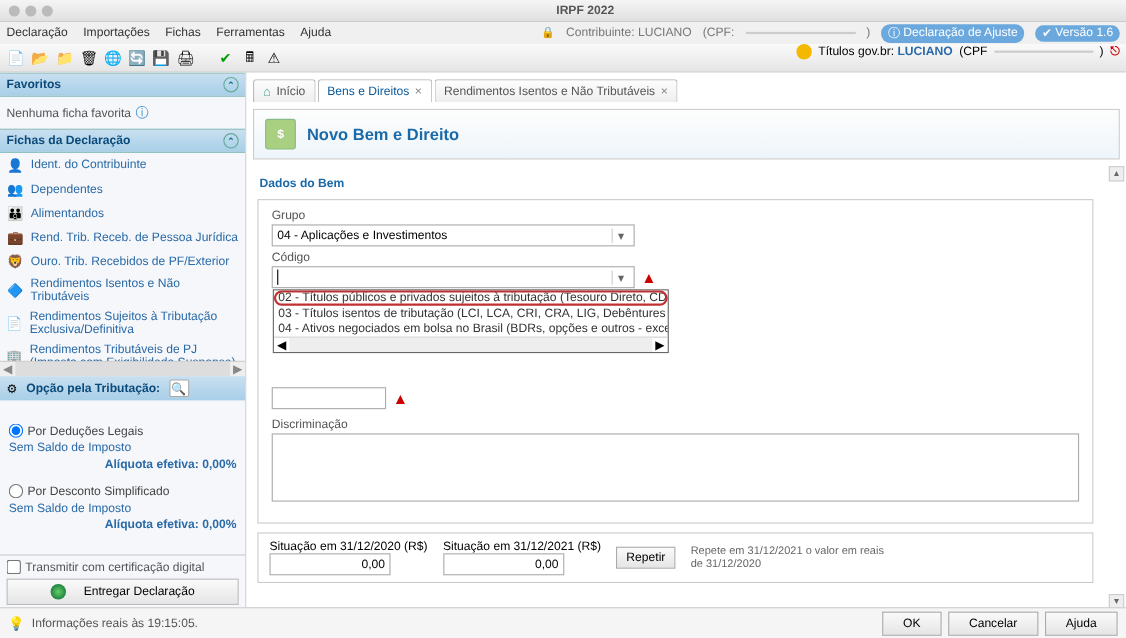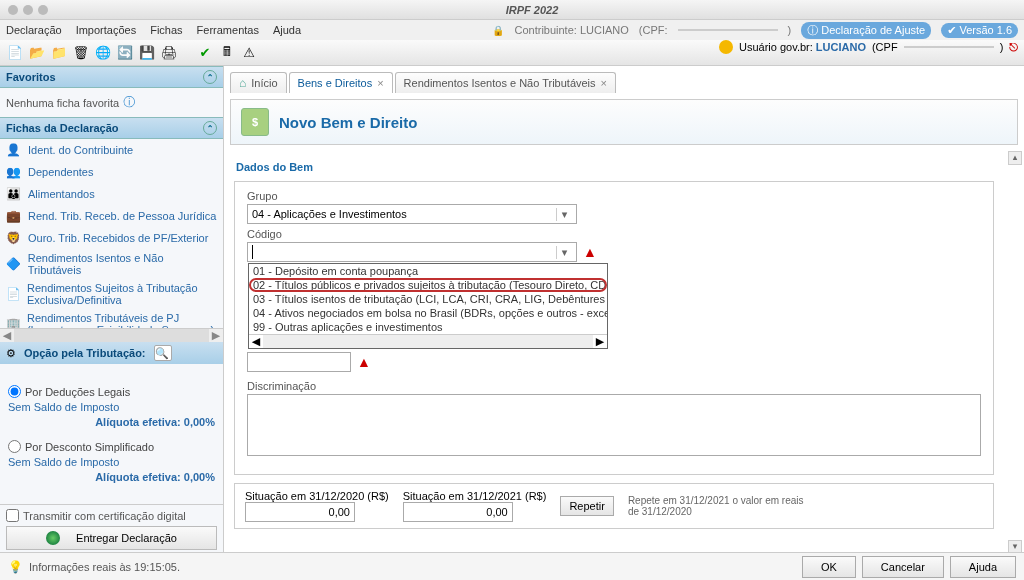--- a/index.html
+++ b/index.html
@@ -1,21 +1,21 @@
 <!DOCTYPE html>
 <html><head>
 <meta charset="utf-8">
 <style>
   * { box-sizing: border-box; margin: 0; padding: 0; font-family: Arial, sans-serif; font-size: 11px; }
   body { background: #e8e8e8; width: 1024px; height: 580px; overflow: hidden; position: relative; }
   
   .titlebar { height: 20px; background: linear-gradient(#f5f5f5,#e0e0e0); display: flex; align-items: center; padding: 0 8px; border-bottom: 1px solid #ccc; }
   .traffic { display: flex; gap: 5px; }
   .traffic span { width: 10px; height: 10px; border-radius: 50%; background: #bbb; }
-  .titlebar .title { flex: 1; text-align: center; font-weight: bold; color: #555; font-style: italic; }
+  .titlebar .title { flex: 1; text-align: center; font-weight: bold; color: #555; }
   
   .menubar { height: 18px; background: #f0f0f0; display: flex; align-items: center; padding: 10px 6px; gap: 14px; color: #333; position: relative; }
   .menubar .right { margin-left: auto; display: flex; align-items: center; gap: 10px; }
   .lock-icon::before { content: "🔒"; font-size: 10px; }
   .contrib { color: #777; }
   .cpf-box { border: 1px solid #ccc; padding: 0 4px; color: #999; width: 100px; display: inline-block; }
   .pill { background: #6aa8dd; color: white; border-radius: 8px; padding: 1px 6px; display: inline-flex; align-items: center; gap: 3px; }
   .info-icon::before { content: "ⓘ"; }
   
   .toolbar { height: 26px; background: linear-gradient(#fafafa,#e5e5e5); border-bottom: 1px solid #ccc; display: flex; align-items: center; padding: 0 6px; gap: 4px; }
@@ -145,21 +145,21 @@
   <span class="tbtn">💾</span>
   <span class="tbtn">🖨</span>
   <span style="width:10px"></span>
   <span class="tbtn" style="color:#090">✔</span>
   <span class="tbtn">🖩</span>
   <span class="tbtn">⚠</span>
 </div>
 
 <div class="userbar">
   <span class="avatar"></span>
-  <span><span>Usuário gov.br:</span> <b style="color:#2a6aa8">LUCIANO</b></span>
+  <span><span>Títulos gov.br:</span> <b style="color:#2a6aa8">LUCIANO</b></span>
   <span>(CPF</span>
   <span class="cpf2"></span>
   <span>)</span>
   <span class="exit">⎋</span>
 </div>
 
 <div class="main">
   <div class="sidebar">
     <div class="panel-head">
       <span>Favoritos</span>
@@ -283,25 +283,23 @@
               <span class="arrow">▾</span>
           </div>
         </div>
         <div class="frow">
           <label>Código</label>
           <div class="code-row">
             <div class="select" style="width:330px">
               <span style="border-left:1px solid #000;height:14px;padding-left:1px"></span>
                 <span class="arrow">▾</span>
               <div class="dropdown">
-                <div class="opt">01 - Depósito em conta poupança</div>
                 <div class="opt hl">02 - Títulos públicos e privados sujeitos à tributação (Tesouro Direto, CDB, RDB</div>
                 <div class="opt">03 - Títulos isentos de tributação (LCI, LCA, CRI, CRA, LIG, Debêntures de Infra</div>
                 <div class="opt">04 - Ativos negociados em bolsa no Brasil (BDRs, opções e outros - exceto açõ</div>
-                <div class="opt">99 - Outras aplicações e investimentos</div>
                 <div class="scroll">
                     <span class="a">◀</span>
                     <span class="t"></span>
                     <span class="a">▶</span>
                   </div>
               </div>
             </div>
             <span class="warn-red"></span>
           </div>
         </div>

